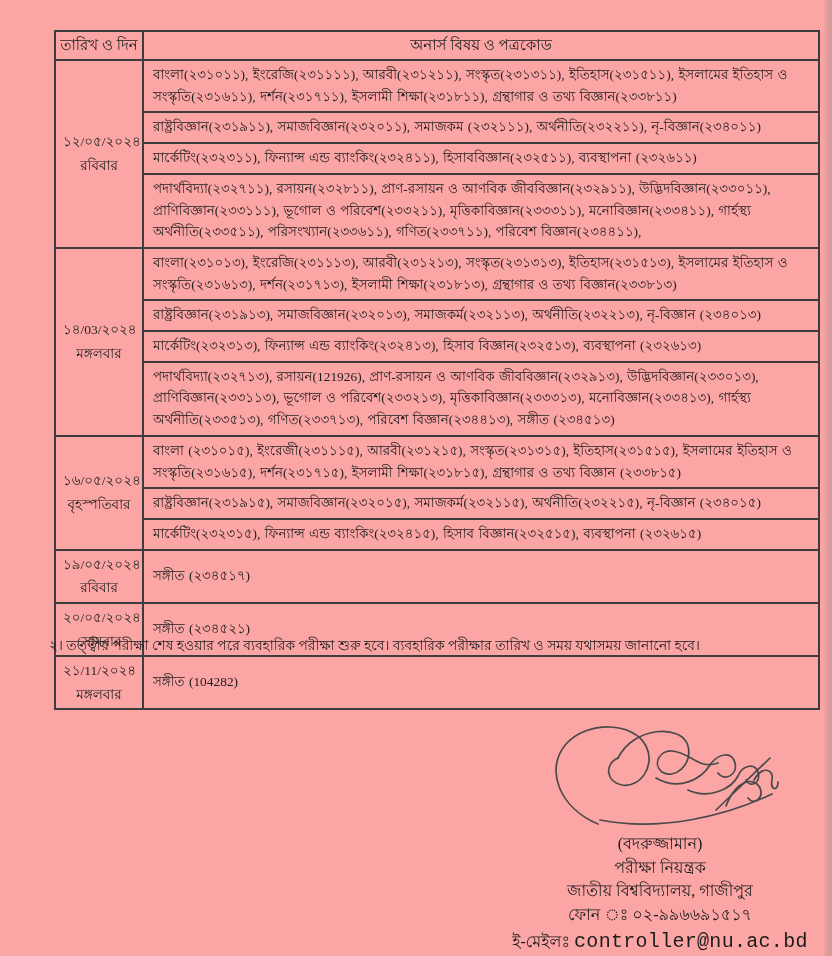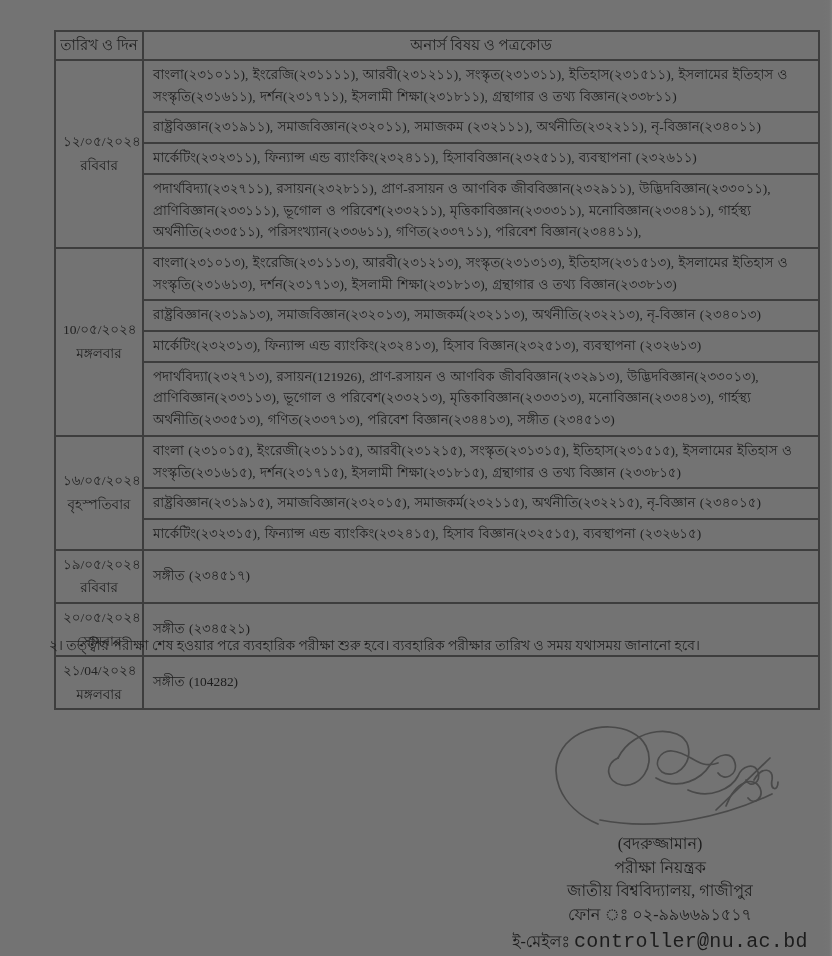--- a/index.html
+++ b/index.html
@@ -5,21 +5,21 @@
   html,body{margin:0;padding:0;}
   body{
     width:832px;height:956px;
     background:#ffffff;
     font-family:"Liberation Serif","DejaVu Serif",serif;
     color:#1f1f1f;
     overflow:hidden;
   }
   .page{
     position:relative;width:832px;height:956px;
-    background:#737373;
+    background:#fca5a5;
   }
   .scan-edge{
     position:absolute;top:0;right:0;width:9px;height:100%;
     background:linear-gradient(to right, rgba(140,140,140,0) 0%, rgba(120,120,120,0.28) 70%, rgba(150,150,150,0.38) 100%);
     pointer-events:none;
   }
   table.schedule{
     position:absolute;left:54px;top:30px;width:766px;
     border-collapse:collapse;
     table-layout:fixed;
@@ -92,21 +92,21 @@
           <td class="subject-cell">রাষ্ট্রবিজ্ঞান(২৩১৯১১), সমাজবিজ্ঞান(২৩২০১১), সমাজকম (২৩২১১১), অর্থনীতি(২৩২২১১), নৃ-বিজ্ঞান(২৩৪০১১)</td>
         </tr>
         <tr>
           <td class="subject-cell">মার্কেটিং(২৩২৩১১), ফিন্যান্স এন্ড ব্যাংকিং(২৩২৪১১), হিসাববিজ্ঞান(২৩২৫১১), ব্যবস্থাপনা (২৩২৬১১)</td>
         </tr>
         <tr>
           <td class="subject-cell">পদার্থবিদ্যা(২৩২৭১১), রসায়ন(২৩২৮১১), প্রাণ-রসায়ন ও আণবিক জীববিজ্ঞান(২৩২৯১১), উদ্ভিদবিজ্ঞান(২৩৩০১১), প্রাণিবিজ্ঞান(২৩৩১১১), ভূগোল ও পরিবেশ(২৩৩২১১), মৃত্তিকাবিজ্ঞান(২৩৩৩১১), মনোবিজ্ঞান(২৩৩৪১১), গার্হস্থ্য অর্থনীতি(২৩৩৫১১), পরিসংখ্যান(২৩৩৬১১), গণিত(২৩৩৭১১), পরিবেশ বিজ্ঞান(২৩৪৪১১),</td>
         </tr>
         <tr>
           <td class="date-cell" rowspan="4">
-            <div>10/০৫/২০২৪</div>
+            <div>১৪/03/২০২৪</div>
             <div>মঙ্গলবার</div>
           </td>
           <td class="subject-cell">বাংলা(২৩১০১৩), ইংরেজি(২৩১১১৩), আরবী(২৩১২১৩), সংস্কৃত(২৩১৩১৩), ইতিহাস(২৩১৫১৩), ইসলামের ইতিহাস ও সংস্কৃতি(২৩১৬১৩), দর্শন(২৩১৭১৩), ইসলামী শিক্ষা(২৩১৮১৩), গ্রন্থাগার ও তথ্য বিজ্ঞান(২৩৩৮১৩)</td>
         </tr>
         <tr>
           <td class="subject-cell">রাষ্ট্রবিজ্ঞান(২৩১৯১৩), সমাজবিজ্ঞান(২৩২০১৩), সমাজকর্ম(২৩২১১৩), অর্থনীতি(২৩২২১৩), নৃ-বিজ্ঞান (২৩৪০১৩)</td>
         </tr>
         <tr>
           <td class="subject-cell">মার্কেটিং(২৩২৩১৩), ফিন্যান্স এন্ড ব্যাংকিং(২৩২৪১৩), হিসাব বিজ্ঞান(২৩২৫১৩), ব্যবস্থাপনা (২৩২৬১৩)</td>
         </tr>
@@ -135,21 +135,21 @@
         </tr>
         <tr class="single">
           <td class="date-cell" rowspan="1">
             <div>২০/০৫/২০২৪</div>
             <div>সোমবার</div>
           </td>
           <td class="subject-cell">সঙ্গীত (২৩৪৫২১)</td>
         </tr>
         <tr class="single">
           <td class="date-cell" rowspan="1">
-            <div>২১/04/২০২৪</div>
+            <div>২১/11/২০২৪</div>
             <div>মঙ্গলবার</div>
           </td>
           <td class="subject-cell">সঙ্গীত (104282)</td>
         </tr>
       </tbody>
   </table>
 
   <div class="notes">
     <div class="n2">২। তত্ত্বীয় পরীক্ষা শেষ হওয়ার পরে ব্যবহারিক পরীক্ষা শুরু হবে। ব্যবহারিক পরীক্ষার তারিখ ও সময় যথাসময় জানানো হবে।</div>
   </div>

